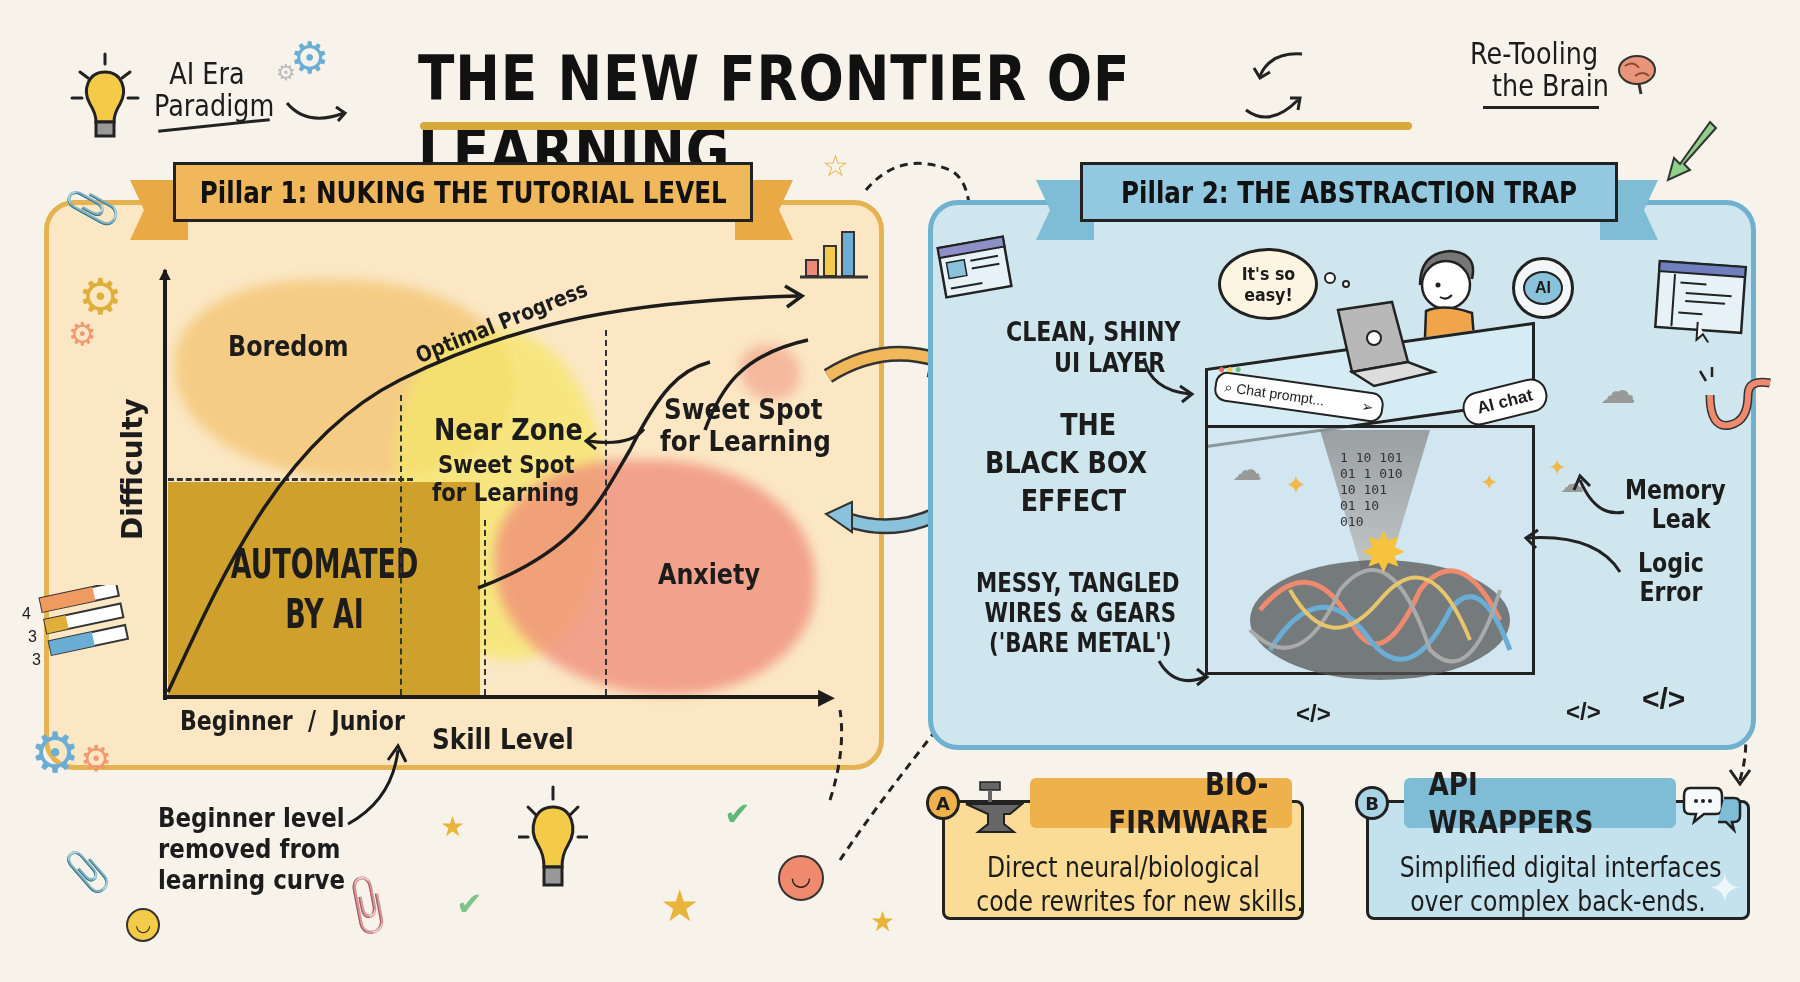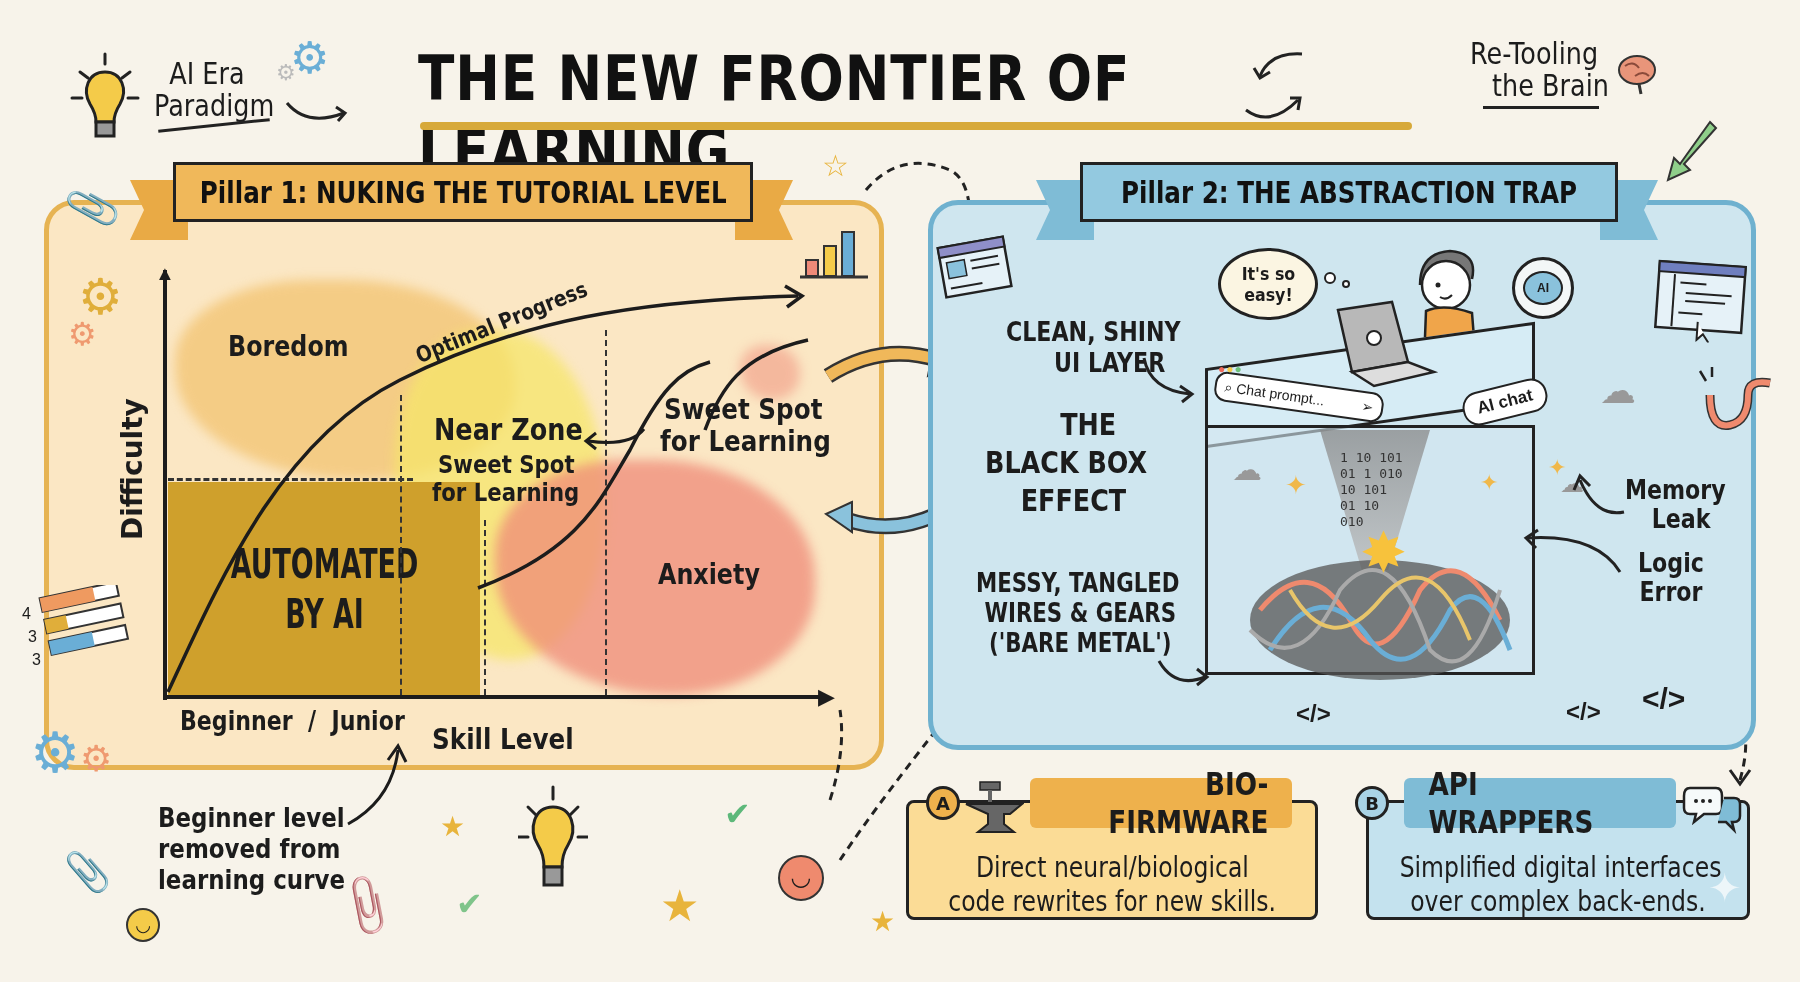--- a/index.html
+++ b/index.html
@@ -63,21 +63,21 @@
   .box-body {
     left: 1205px; top: 425px; width: 330px; height: 250px; background: rgba(210,230,240,0.6); border: 3px solid #222;
   }
 
   
   .card {
     height: 120px; border: 3px solid #222; border-radius: 8px; text-align: center; padding-top: 48px;
     font-size: 28px; line-height: 34px; font-family: "DejaVu Sans", sans-serif;
   }
   .card span { display: inline-block; transform: scaleX(0.84); white-space: nowrap; }
-  .card-a { left: 906px; top: 800px; width: 412px; background: #fbdc96; }
+  .card-a { left: 942px; top: 800px; width: 362px; background: #fbdc96; }
   .card-b { left: 1366px; top: 800px; width: 384px; background: #c4e2ee; }
   .card-head {
     height: 50px; display: flex; align-items: center; justify-content: center;
     font-size: 32px; font-weight: bold; font-family: "DejaVu Sans", sans-serif;
   }
   .card-head span { display: inline-block; transform: scaleX(0.82); }
   .badge {
     width: 34px; height: 34px; border-radius: 50%; border: 3px solid #222; display: flex; align-items: center; justify-content: center;
     font-size: 18px; font-weight: bold; font-family: "DejaVu Sans", sans-serif;
   }
@@ -356,21 +356,21 @@
 
 <div class="abs" style="left:1218px;top:248px;width:100px;height:72px;background:#fbf5e2;border:3px solid #222;border-radius:50%;display:flex;align-items:center;justify-content:center;text-align:center;">
   <div class="p2-label" style="font-size:18px;line-height:21px;transform:scaleX(0.88);transform-origin:center;">
     <div>It's so</div>
     <div>easy!</div>
   </div>
 </div>
 <div class="abs" style="left:1324px;top:272px;width:12px;height:12px;border:2px solid #222;border-radius:50%;background:#fff;"></div>
 <div class="abs" style="left:1342px;top:280px;width:8px;height:8px;border:2px solid #222;border-radius:50%;background:#fff;"></div>
 <div class="abs" style="left:1512px;top:257px;width:62px;height:62px;border:3px solid #222;border-radius:50%;background:#f3f7f7;display:flex;align-items:center;justify-content:center;">
-  <div style="width:40px;height:34px;border:2.5px solid #222;border-radius:50%;background:#8ac2dc;display:flex;align-items:center;justify-content:center;font-weight:bold;font-size:12px;">AI</div>
+  <div style="width:40px;height:34px;border:2.5px solid #222;border-radius:50%;background:#8ac2dc;display:flex;align-items:center;justify-content:center;font-weight:bold;font-size:16px;">AI</div>
 </div>
 
 <div class="abs" style="left:1400px;top:245px;">
   <svg width="110" height="130">
       <path d="M20 40 Q20 8 50 6 Q78 8 72 34" fill="#777" stroke="#222" stroke-width="2.5"></path>
       <circle cx="46" cy="40" r="24" fill="#fff" stroke="#222" stroke-width="2.5"></circle>
       <circle cx="38" cy="40" r="2.5" fill="#222"></circle>
       <path d="M40 52 Q46 56 52 50" stroke="#222" stroke-width="2" fill="none"></path>
       <path d="M26 66 Q44 58 72 68 L76 118 L24 118 Z" fill="#f0a54a" stroke="#222" stroke-width="2.5"></path>
     </svg>

